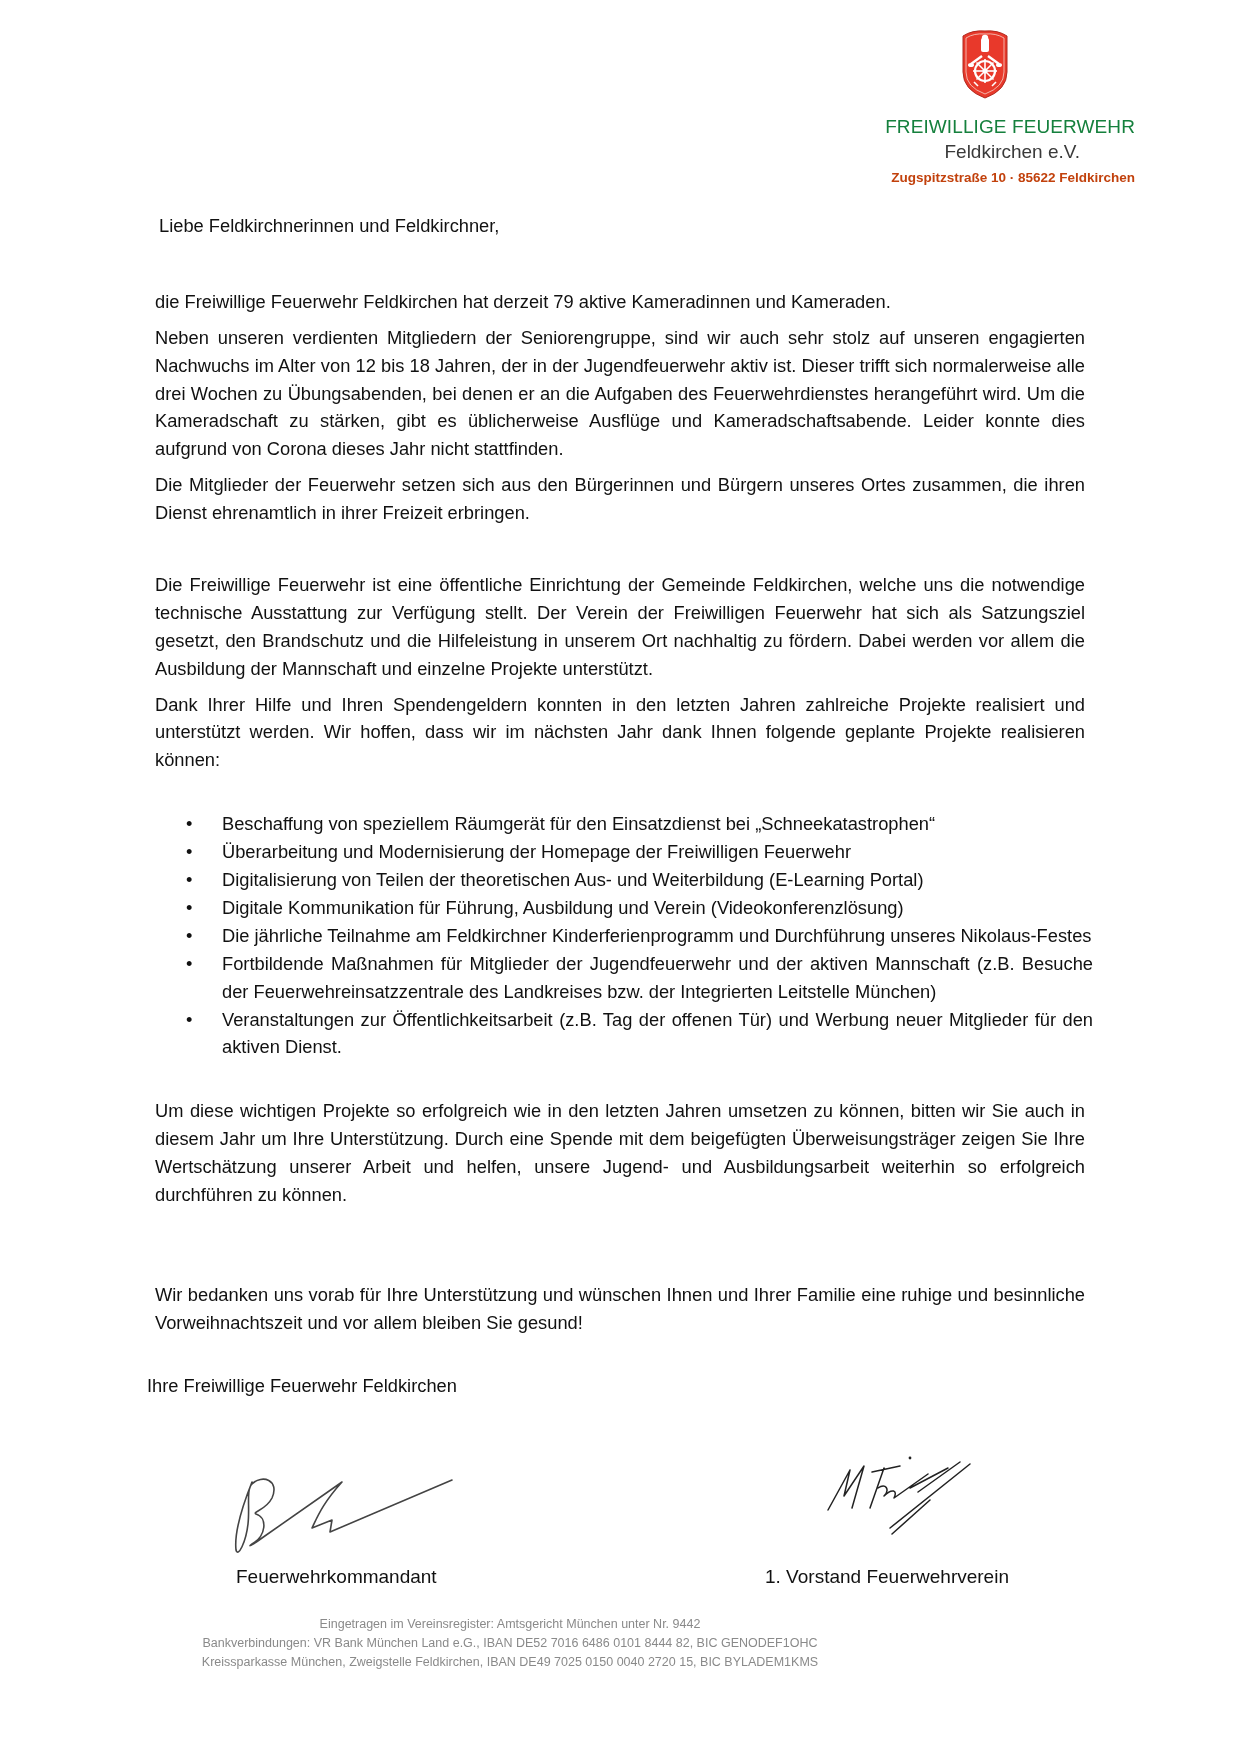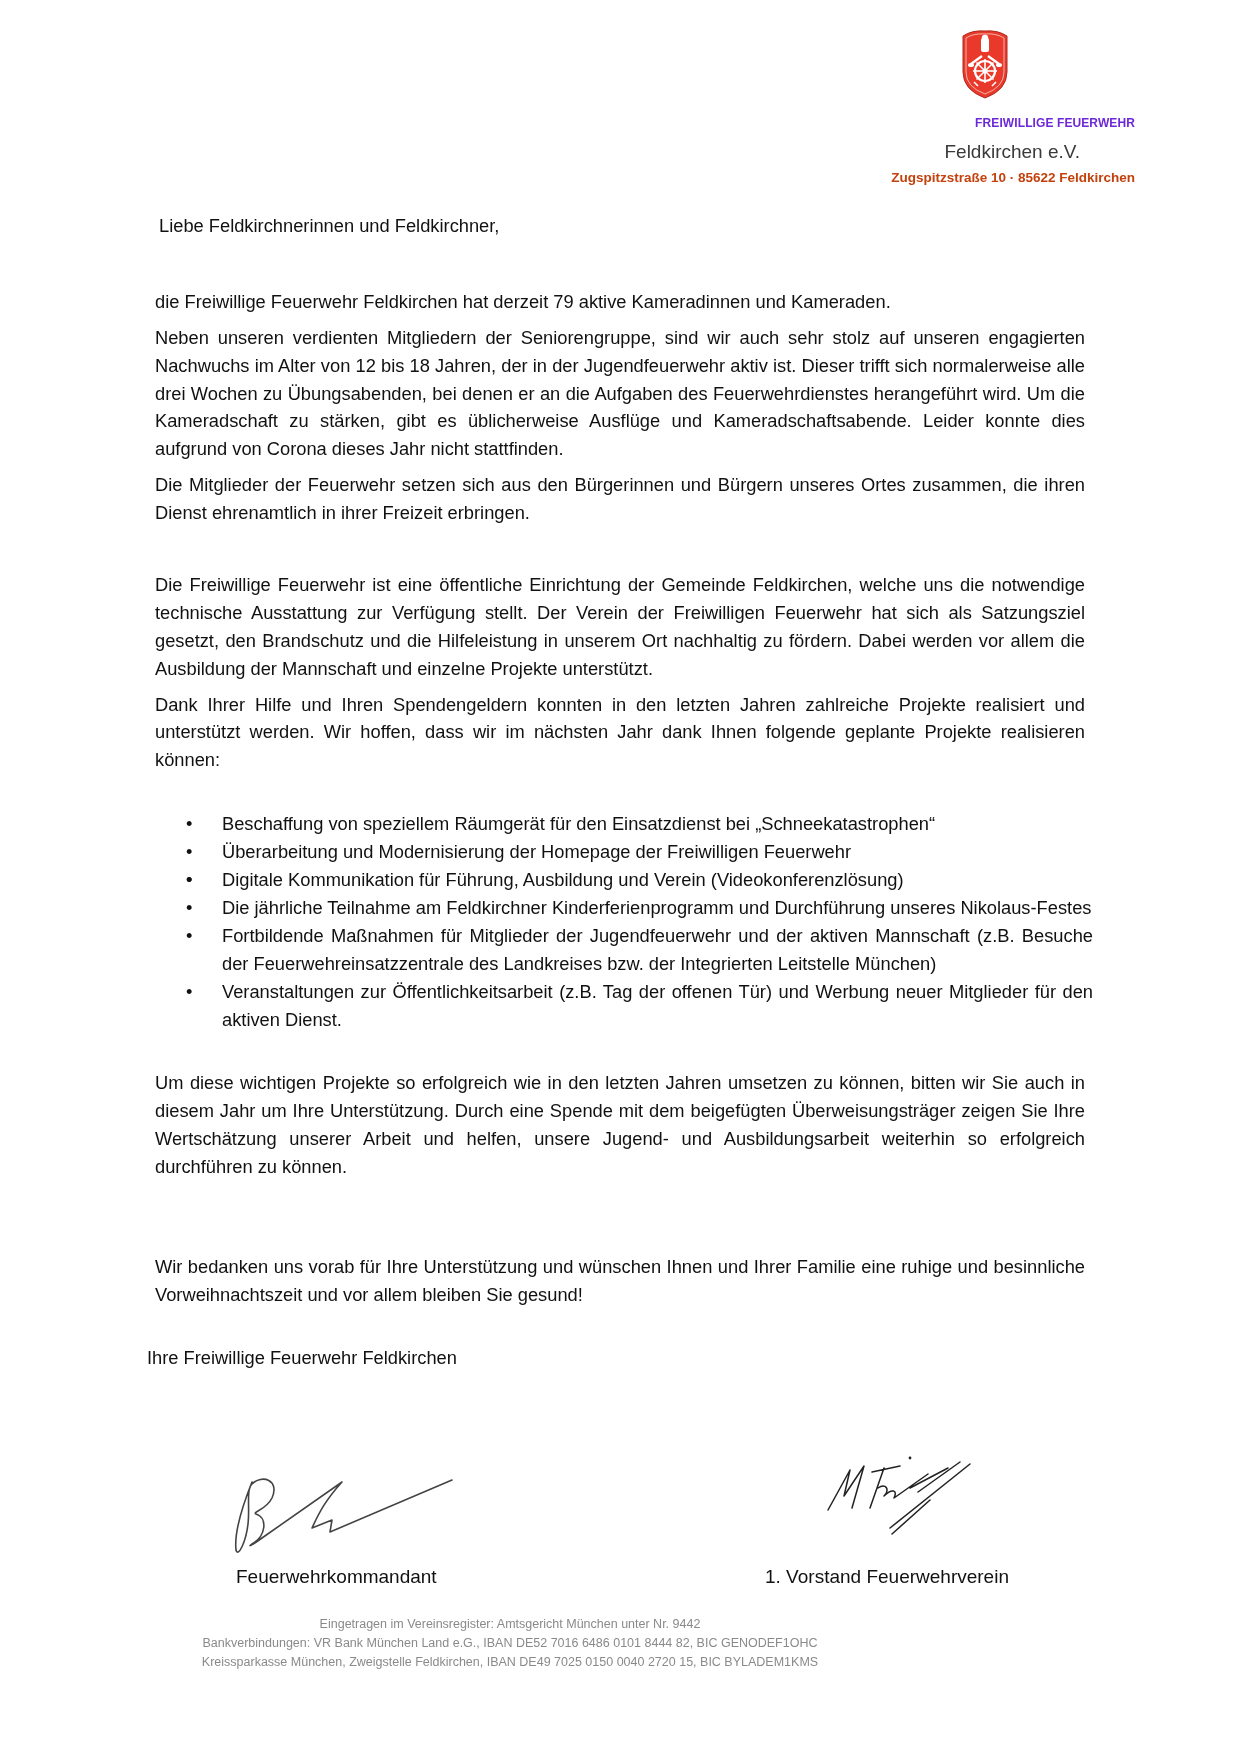--- a/index.html
+++ b/index.html
@@ -1,20 +1,20 @@
 <!DOCTYPE html>
 <html><head>
 <meta charset="utf-8">
 <style>
   html, body { margin: 0; padding: 0; background: #ffffff; }
   body { width: 1240px; height: 1754px; position: relative; overflow: hidden;
          font-family: "Liberation Sans", sans-serif; color: #1a1a1a; }
   .letterhead { position: absolute; right: 105px; top: 28px; width: 280px; text-align: right; }
   .crest { position: absolute; left: 105px; top: 0; width: 50px; height: 72px; }
-  .org-name { position: absolute; right: 0; top: 88px; font-size: 12px; font-weight: bold; color: #6d28d9; white-space: nowrap; letter-spacing: 0.1px; }
+  .org-name { position: absolute; right: 0; top: 88px; font-size: 19px; font-weight: normal; color: #15803d; white-space: nowrap; letter-spacing: 0.1px; }
   .org-sub { position: absolute; right: 55px; top: 113px; font-size: 19px; font-weight: normal; color: #3a3a3a; white-space: nowrap; }
   .org-addr { position: absolute; right: 0; top: 142px; font-size: 13.5px; font-weight: bold; color: #c2410c; white-space: nowrap; }
 
   .body { position: absolute; left: 147px; top: 200px; width: 946px;
           font-family: "Liberation Sans Narrow", "Liberation Sans", sans-serif;
           font-size: 18.3px; line-height: 27.9px; color: #111; }
   .p { margin: 8px; text-align: justify; }
   .gap { height: 27.9px; }
   .salutation { margin: 12px; }
   ul.projects { list-style: none; margin: 0; padding: 0 0 0 75px; }
@@ -68,21 +68,21 @@
   <p class="p">die Freiwillige Feuerwehr Feldkirchen hat derzeit 79 aktive Kameradinnen und Kameraden.</p>
   <p class="p">Neben unseren verdienten Mitgliedern der Seniorengruppe, sind wir auch sehr stolz auf unseren engagierten Nachwuchs im Alter von 12 bis 18 Jahren, der in der Jugendfeuerwehr aktiv ist. Dieser trifft sich normalerweise alle drei Wochen zu Übungsabenden, bei denen er an die Aufgaben des Feuerwehrdienstes herangeführt wird. Um die Kameradschaft zu stärken, gibt es üblicherweise Ausflüge und Kameradschaftsabende. Leider konnte dies aufgrund von Corona dieses Jahr nicht stattfinden.</p>
   <p class="p">Die Mitglieder der Feuerwehr setzen sich aus den Bürgerinnen und Bürgern unseres Ortes zusammen, die ihren Dienst ehrenamtlich in ihrer Freizeit erbringen.</p>
   <div class="gap"></div>
   <p class="p">Die Freiwillige Feuerwehr ist eine öffentliche Einrichtung der Gemeinde Feldkirchen, welche uns die notwendige technische Ausstattung zur Verfügung stellt. Der Verein der Freiwilligen Feuerwehr hat sich als Satzungsziel gesetzt, den Brandschutz und die Hilfeleistung in unserem Ort nachhaltig zu fördern. Dabei werden vor allem die Ausbildung der Mannschaft und einzelne Projekte unterstützt.</p>
   <p class="p">Dank Ihrer Hilfe und Ihren Spendengeldern konnten in den letzten Jahren zahlreiche Projekte realisiert und unterstützt werden. Wir hoffen, dass wir im nächsten Jahr dank Ihnen folgende geplante Projekte realisieren können:</p>
   <div class="gap"></div>
   <ul class="projects">
     <li><span class="bullet">•</span><span>Beschaffung von speziellem Räumgerät für den Einsatzdienst bei „Schneekatastrophen“</span></li>
     <li><span class="bullet">•</span><span>Überarbeitung und Modernisierung der Homepage der Freiwilligen Feuerwehr</span></li>
-    <li><span class="bullet">•</span></li>
+    <li><span class="bullet">•</span><span>Digitalisierung von Teilen der theoretischen Aus- und Weiterbildung (E-Learning Portal)</span></li>
     <li><span class="bullet">•</span><span>Digitale Kommunikation für Führung, Ausbildung und Verein (Videokonferenzlösung)</span></li>
     <li><span class="bullet">•</span><span>Die jährliche Teilnahme am Feldkirchner Kinderferienprogramm und Durchführung unseres Nikolaus-Festes</span></li>
     <li><span class="bullet">•</span><span>Fortbildende Maßnahmen für Mitglieder der Jugendfeuerwehr und der aktiven Mannschaft (z.B. Besuche der Feuerwehreinsatzzentrale des Landkreises bzw. der Integrierten Leitstelle München)</span></li>
     <li><span class="bullet">•</span><span>Veranstaltungen zur Öffentlichkeitsarbeit (z.B. Tag der offenen Tür) und Werbung neuer Mitglieder für den aktiven Dienst.</span></li>
   </ul>
   <div class="gap"></div>
   <p class="p">Um diese wichtigen Projekte so erfolgreich wie in den letzten Jahren umsetzen zu können, bitten wir Sie auch in diesem Jahr um Ihre Unterstützung. Durch eine Spende mit dem beigefügten Überweisungsträger zeigen Sie Ihre Wertschätzung unserer Arbeit und helfen, unsere Jugend- und Ausbildungsarbeit weiterhin so erfolgreich durchführen zu können.</p>
   <div class="gap"></div>
   <div class="gap"></div>
   <p class="p">Wir bedanken uns vorab für Ihre Unterstützung und wünschen Ihnen und Ihrer Familie eine ruhige und besinnliche Vorweihnachtszeit und vor allem bleiben Sie gesund!</p>

